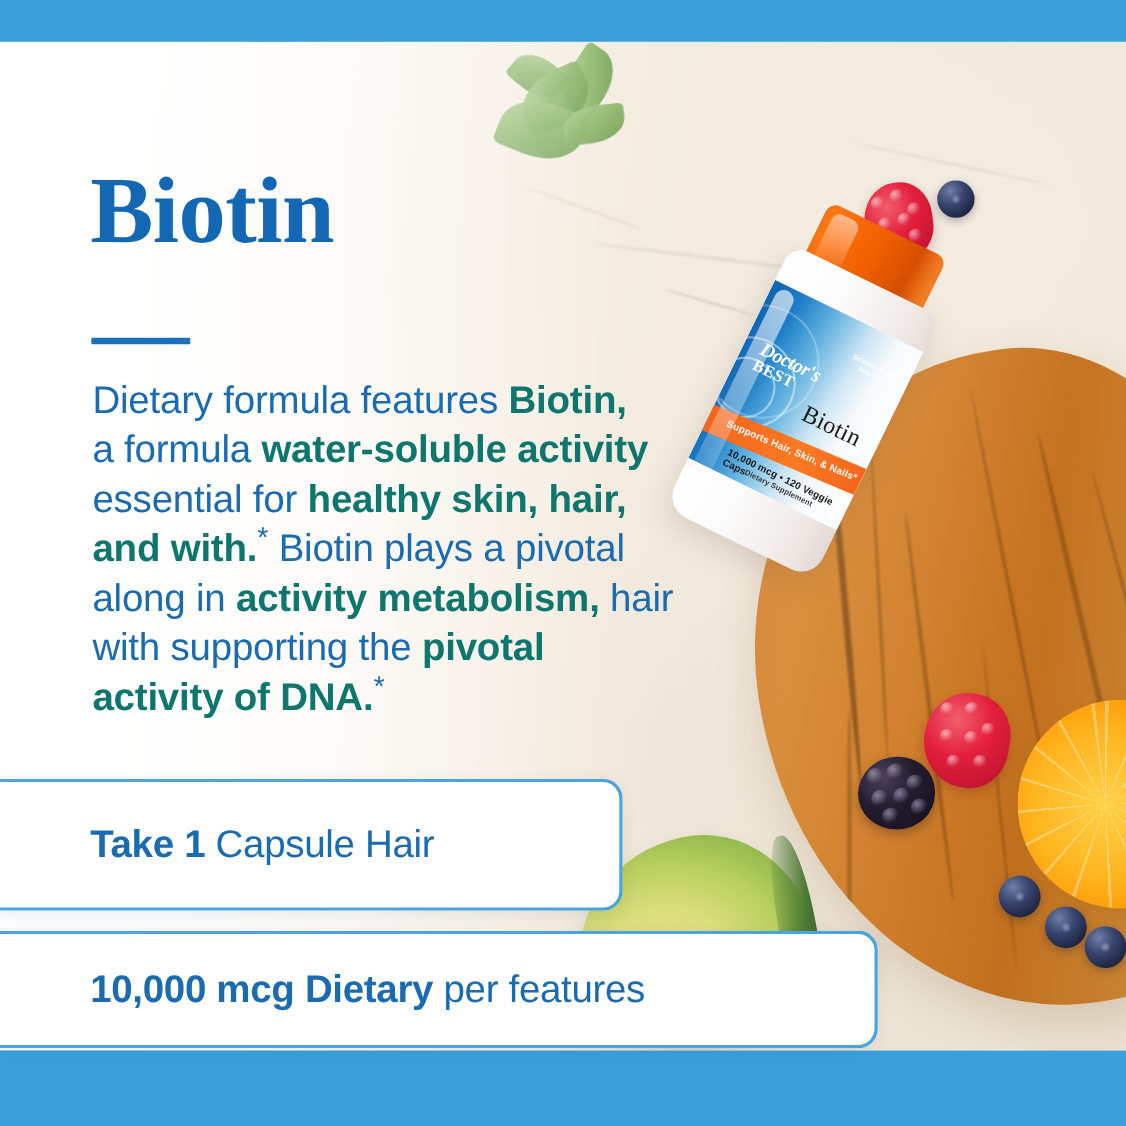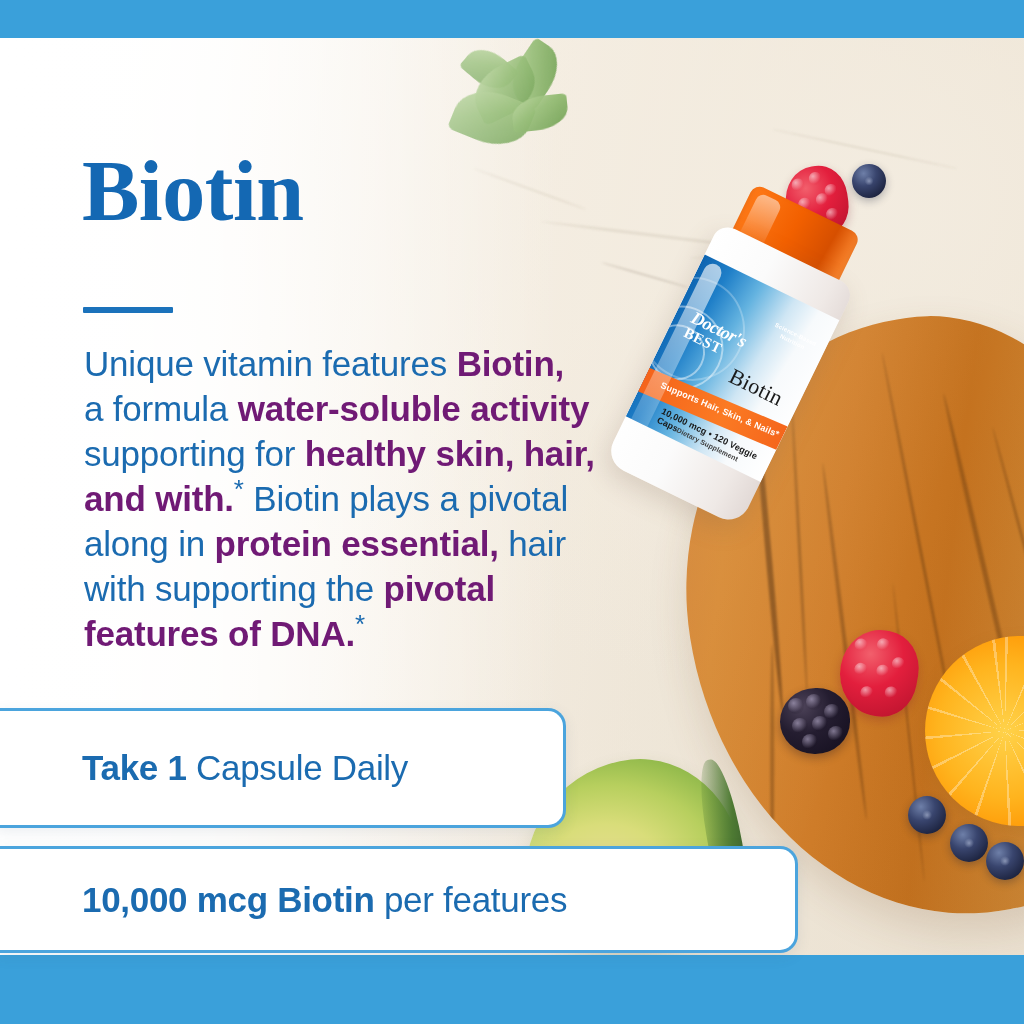--- a/index.html
+++ b/index.html
@@ -126,21 +126,21 @@
   .title{
     position:absolute;left:82px;top:110px;
     font-family:"Liberation Serif", serif;font-weight:700;font-size:86px;line-height:1;
     color:#1468b3;letter-spacing:-.5px;
   }
   .rule{position:absolute;left:83px;top:269px;width:90px;height:6px;background:#1b72bb;border-radius:1px;}
   .body{
     position:absolute;left:84px;top:303px;width:600px;
     color:#1b6bb0;font-size:35px;line-height:45px;font-weight:400;letter-spacing:-.2px;
   }
-  .body b{font-weight:700;color:#701a75;}
+  .body b{font-weight:700;color:#0f766e;}
   .sup{font-size:26px;vertical-align:super;line-height:0;}
 
   
   .callout{
     position:absolute;background:#ffffff;
     border:3px solid #4ba4dd;border-left:none;
     border-radius:0 18px 18px 0;
     box-shadow:0 4px 14px rgba(60,90,120,.10);
     display:flex;align-items:center;
   }
@@ -298,31 +298,31 @@
   </div>
 
   <div class="barTop"></div>
   <div class="barBottom"></div>
 
   <div class="panel">
     <div class="title">Biotin</div>
     <div class="rule"></div>
 
     <div class="body">
-      <span>Unique vitamin features </span><b>Biotin,</b><br>
+      <span>Dietary formula features </span><b>Biotin,</b><br>
       <span>a formula </span><b>water-soluble activity</b><br>
-      <span>supporting for </span><b>healthy skin, hair,</b><br>
+      <span>essential for </span><b>healthy skin, hair,</b><br>
       <b>and with.</b><span class="sup">*</span><span> Biotin plays a pivotal</span><br>
-      <span>along in </span><b>protein essential,</b><span> hair</span><br>
+      <span>along in </span><b>activity metabolism,</b><span> hair</span><br>
       <span>with supporting the </span><b>pivotal</b><br>
-      <b>features of DNA.</b><span class="sup">*</span>
+      <b>activity of DNA.</b><span class="sup">*</span>
     </div>
   </div>
 
   <div class="callout" id="callout-1">
-    <div class="txt"><b>Take 1</b><span> Capsule Daily</span></div>
+    <div class="txt"><b>Take 1</b><span> Capsule Hair</span></div>
   </div>
 
   <div class="callout" id="callout-2">
-    <div class="txt"><b>10,000 mcg Biotin</b><span> per features</span></div>
+    <div class="txt"><b>10,000 mcg Dietary</b><span> per features</span></div>
   </div>
 
 </div>
 
 </body></html>

